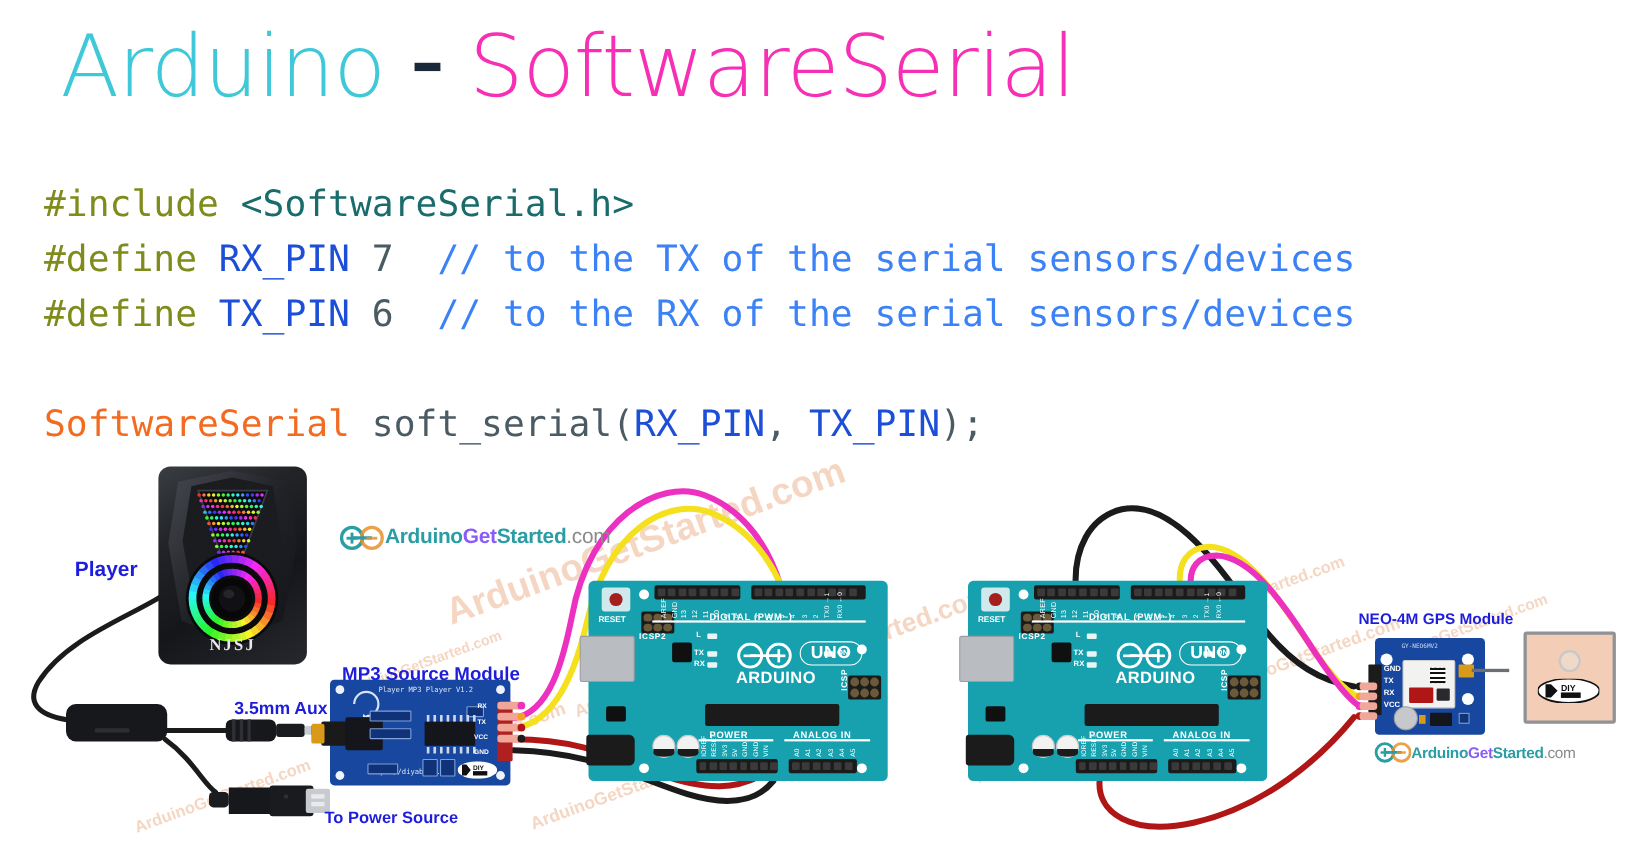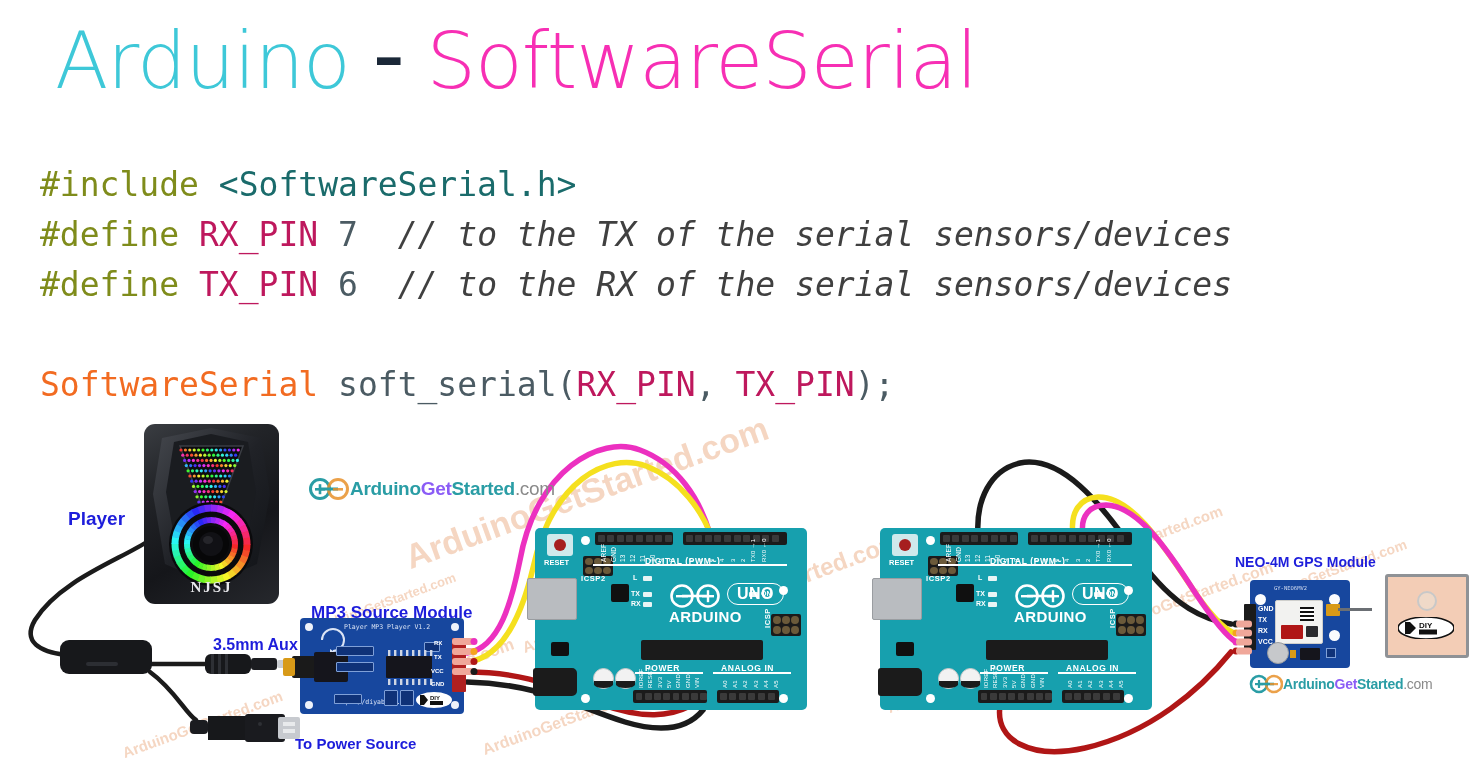--- a/index.html
+++ b/index.html
@@ -12,23 +12,23 @@
          font-family:"DejaVu Sans",sans-serif;font-weight:300;letter-spacing:-1px;white-space:nowrap;}
   #title .t-ard{color:#3ec8d8;}
   #title .t-dash{color:#1b2838;font-weight:700;font-size:60px;vertical-align:10px;}
   #title .t-sw{color:#f72fb4;}
 
   
   #code{position:absolute;left:40px;top:160px;font-family:"DejaVu Sans Mono","Liberation Mono",monospace;
         font-size:33px;line-height:50px;white-space:pre;}
   .c-pre{color:#7f8c1b;}
   .c-inc{color:#1a6b6b;}
-  .c-mac{color:#be185d;}
+  .c-mac{color:#1d4ed8;}
   .c-num{color:#4b5b63;}
-  .c-com{color:#404040;font-style:italic;}
+  .c-com{color:#3b82f6;}
   .c-typ{color:#f26b21;}
   .c-id{color:#4b5b63;}
   .code-blank{height:50px;}
 
   
   .wm{position:absolute;color:#f2c9ae;opacity:.75;font-family:"Liberation Sans",sans-serif;
       font-weight:700;white-space:nowrap;transform-origin:0 0;pointer-events:none;}
 
   
   .ags{position:absolute;white-space:nowrap;display:flex;align-items:center;}

